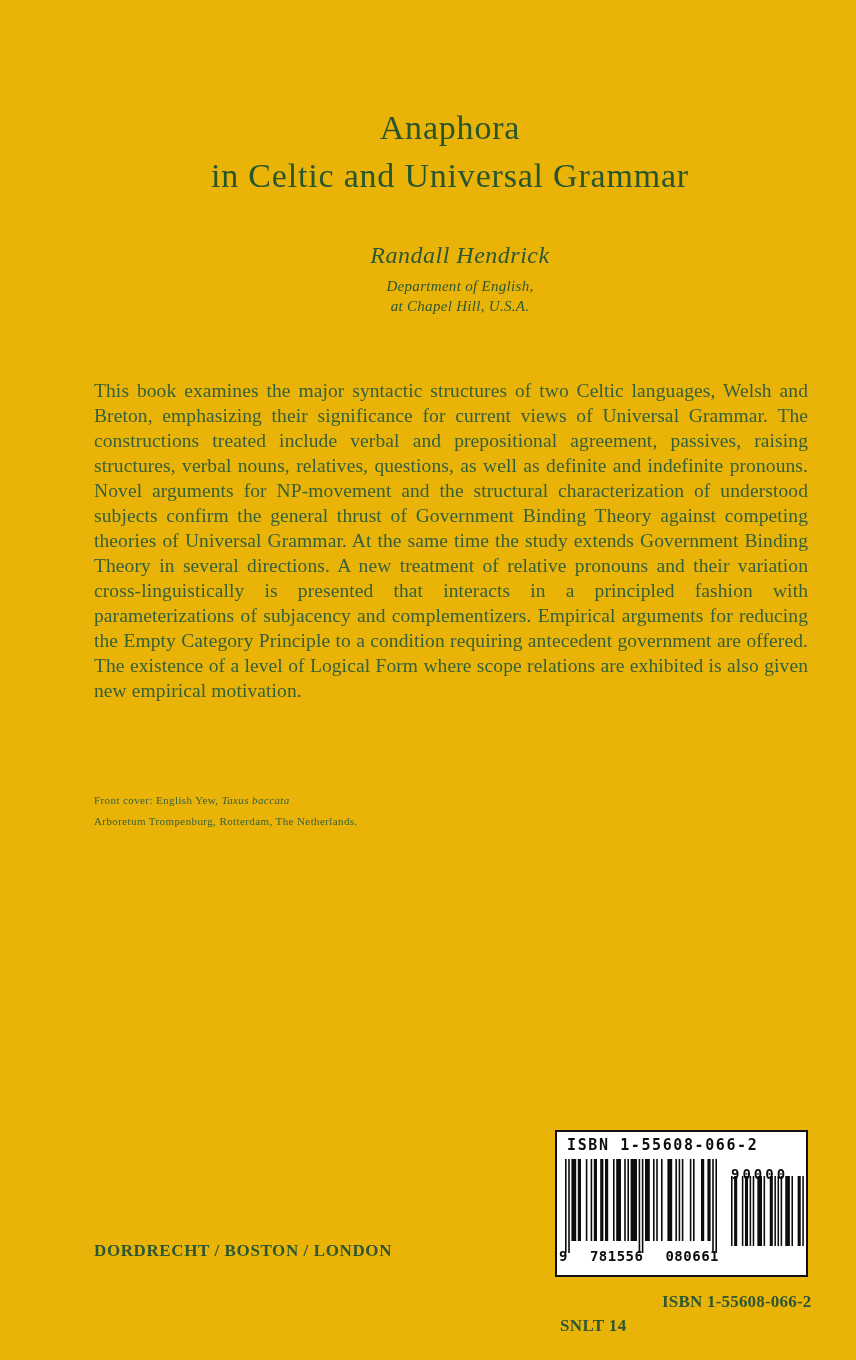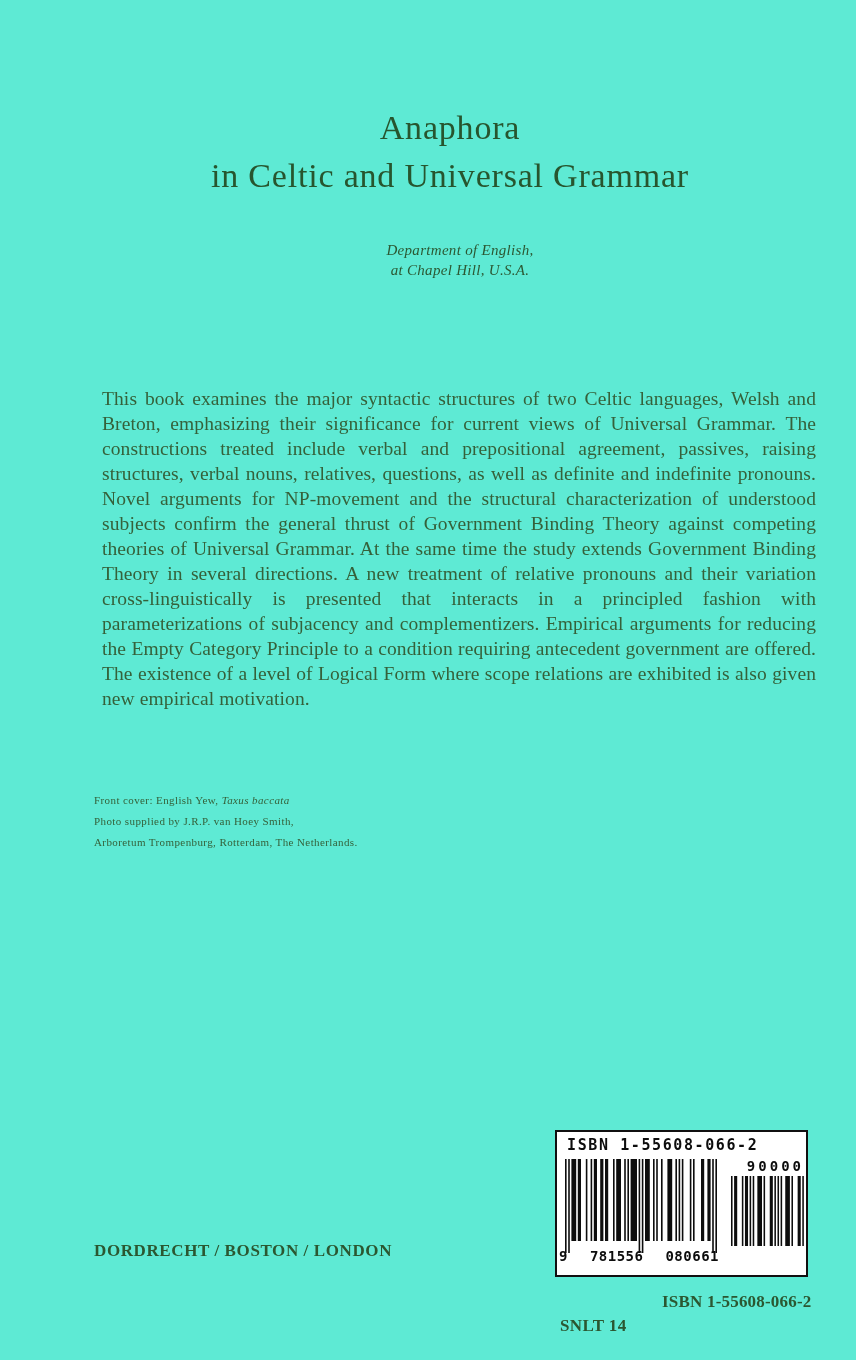--- a/index.html
+++ b/index.html
@@ -1,38 +1,38 @@
 <!DOCTYPE html>
 <html><head>
 <meta charset="utf-8">
 <style>
   html,body{margin:0;padding:0;}
   .page{
     position:relative;
     width:856px;height:1360px;
-    background:#5eead4;
+    background:#eab308;
     font-family:"Liberation Serif","DejaVu Serif",serif;
     overflow:hidden;
   }
   
   .title-block{
     position:absolute;left:94px;top:104px;width:712px;
     text-align:center;color:#27552e;
     font-size:34px;line-height:48px;letter-spacing:0.8px;
   }
   
   .author-block{
     position:absolute;left:104px;top:240px;width:712px;
     text-align:center;color:#2c5833;font-style:italic;
   }
   .author-name{font-size:24px;line-height:30px;margin-bottom:6px;letter-spacing:0.5px;}
   .affil-line{font-size:15px;line-height:20px;letter-spacing:0.3px;}
   
   .blurb{
-    position:absolute;left:94px;top:378px;width:714px;margin:8px;
+    position:absolute;left:94px;top:378px;width:714px;margin:0;
     color:#35613a;font-size:19.5px;line-height:25px;
     text-align:justify;letter-spacing:0.1px;
   }
   
   .credit{
     position:absolute;left:94px;top:790px;width:500px;
     color:#35613a;font-size:11px;line-height:21px;letter-spacing:0.4px;
   }
   .italic{font-style:italic;}
   
@@ -47,21 +47,21 @@
     white-space:nowrap;
   }
   .ean-main{position:absolute;left:8px;top:27px;}
   .main-digits{
     position:absolute;left:2px;top:116px;width:160px;
     display:flex;justify-content:space-between;
     font-family:"DejaVu Sans Mono","Liberation Mono",monospace;
     font-weight:bold;font-size:14px;color:#0d0d0d;letter-spacing:0.5px;
   }
   .supp-label{
-    position:absolute;left:174px;top:26px;width:73px;text-align:right;
+    position:absolute;left:174px;top:34px;width:73px;
     font-family:"DejaVu Sans Mono","Liberation Mono",monospace;
     font-weight:bold;font-size:14px;letter-spacing:3px;color:#0d0d0d;
     white-space:nowrap;
   }
   .ean-supp{position:absolute;left:174px;top:44px;}
   
   .publisher{
     position:absolute;left:94px;top:1248px;
     color:#2b5731;font-size:26px;letter-spacing:0.3px;
   }
@@ -82,29 +82,29 @@
 <body>
 
 <div class="page">
 
   <div class="title-block">
     <div>Anaphora</div>
     <div>in Celtic and Universal Grammar</div>
   </div>
 
   <div class="author-block">
+    <div class="author-name">Randall Hendrick</div>
     <div class="affil-line">Department of English,</div>
     <div class="affil-line">at Chapel Hill, U.S.A.</div>
   </div>
 
   <p class="blurb">This book examines the major syntactic structures of two Celtic languages, Welsh and Breton, emphasizing their significance for current views of Universal Grammar. The constructions treated include verbal and prepositional agreement, passives, raising structures, verbal nouns, relatives, questions, as well as definite and indefinite pronouns. Novel arguments for NP-movement and the structural characterization of understood subjects confirm the general thrust of Government Binding Theory against competing theories of Universal Grammar. At the same time the study extends Government Binding Theory in several directions. A new treatment of relative pronouns and their variation cross-linguistically is presented that interacts in a principled fashion with parameterizations of subjacency and complementizers. Empirical arguments for reducing the Empty Category Principle to a condition requiring antecedent government are offered. The existence of a level of Logical Form where scope relations are exhibited is also given new empirical motivation.</p>
 
   <div class="credit">
     <div><span>Front cover: English Yew, </span><span class="italic">Taxus baccata</span></div>
-    <div>Photo supplied by J.R.P. van Hoey Smith,</div>
     <div>Arboretum Trompenburg, Rotterdam, The Netherlands.</div>
   </div>
 
   <div class="barcode-panel">
     <div class="isbn-label">ISBN 1-55608-066-2</div>
     <svg class="ean-main" width="152" height="94" viewBox="0 0 152 94">
         <rect x="0.00" y="0" width="1.60" height="94" fill="#0d0d0d"></rect>
         <rect x="3.20" y="0" width="1.60" height="94" fill="#0d0d0d"></rect>
         <rect x="6.40" y="0" width="4.80" height="82" fill="#0d0d0d"></rect>
         <rect x="12.80" y="0" width="3.20" height="82" fill="#0d0d0d"></rect>

